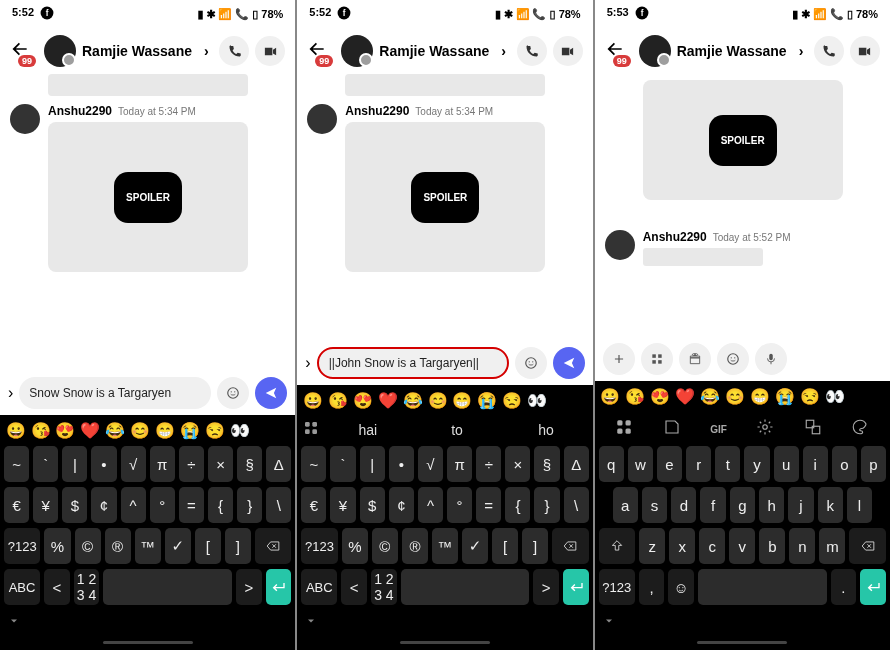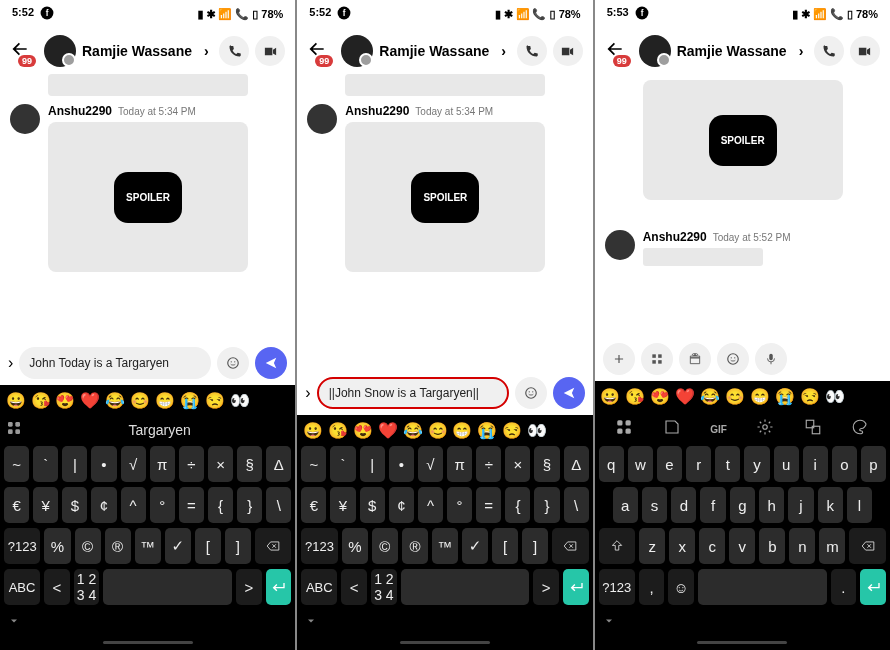--- a/index.html
+++ b/index.html
@@ -117,21 +117,21 @@
         <div class="spoiler-box">
           <span class="spoiler-pill">SPOILER</span>
         </div>
       </div>
     </div>
 
   </div>
   <div class="input-row">
     <span>›</span>
     <div class="pill-input">
-        <span>John Today is a Targaryen</span>
+        <span>Snow Snow is a Targaryen</span>
       </div>
     <div class="round">
         <svg viewBox="0 0 24 24">
           <circle cx="12" cy="12" r="9" fill="none" stroke="#555" stroke-width="2"></circle>
           <circle cx="9" cy="10" r="1.2" fill="#555"></circle>
           <circle cx="15" cy="10" r="1.2" fill="#555"></circle>
           <path d="M8 14c1 2 7 2 8 0" stroke="#555" stroke-width="1.5" fill="none"></path>
         </svg>
       </div>
     <div class="round send">
@@ -146,29 +146,20 @@
         <span>😘</span>
         <span>😍</span>
         <span>❤️</span>
         <span>😂</span>
         <span>😊</span>
         <span>😁</span>
         <span>😭</span>
         <span>😒</span>
         <span>👀</span>
     </div>
-    <div class="sugg-row">
-      <span class="sugg-icon"><svg viewBox="0 0 24 24">
-            <rect x="3" y="3" width="7" height="7" rx="2"></rect>
-            <rect x="14" y="3" width="7" height="7" rx="2"></rect>
-            <rect x="3" y="14" width="7" height="7" rx="2"></rect>
-            <rect x="14" y="14" width="7" height="7" rx="2"></rect>
-          </svg></span>
-      <span class="sugg-text">Targaryen</span>
-    </div>
     <div class="key-rows">
       <div class="krow">
           <div class="key">~</div>
           <div class="key">`</div>
           <div class="key">|</div>
           <div class="key">•</div>
           <div class="key">√</div>
           <div class="key">π</div>
           <div class="key">÷</div>
           <div class="key">×</div>
@@ -305,20 +296,31 @@
         <span>😘</span>
         <span>😍</span>
         <span>❤️</span>
         <span>😂</span>
         <span>😊</span>
         <span>😁</span>
         <span>😭</span>
         <span>😒</span>
         <span>👀</span>
       </div>
+    <div class="sugg-row triple">
+        <span class="sugg-icon"><svg viewBox="0 0 24 24">
+            <rect x="3" y="3" width="7" height="7" rx="2"></rect>
+            <rect x="14" y="3" width="7" height="7" rx="2"></rect>
+            <rect x="3" y="14" width="7" height="7" rx="2"></rect>
+            <rect x="14" y="14" width="7" height="7" rx="2"></rect>
+          </svg></span>
+        <span class="sugg-text">hai</span>
+        <span class="sugg-text">to</span>
+        <span class="sugg-text">ho</span>
+      </div>
     <div class="key-rows">
       <div class="krow">
           <div class="key">~</div>
           <div class="key">`</div>
           <div class="key">|</div>
           <div class="key">•</div>
           <div class="key">√</div>
           <div class="key">π</div>
           <div class="key">÷</div>
           <div class="key">×</div>

